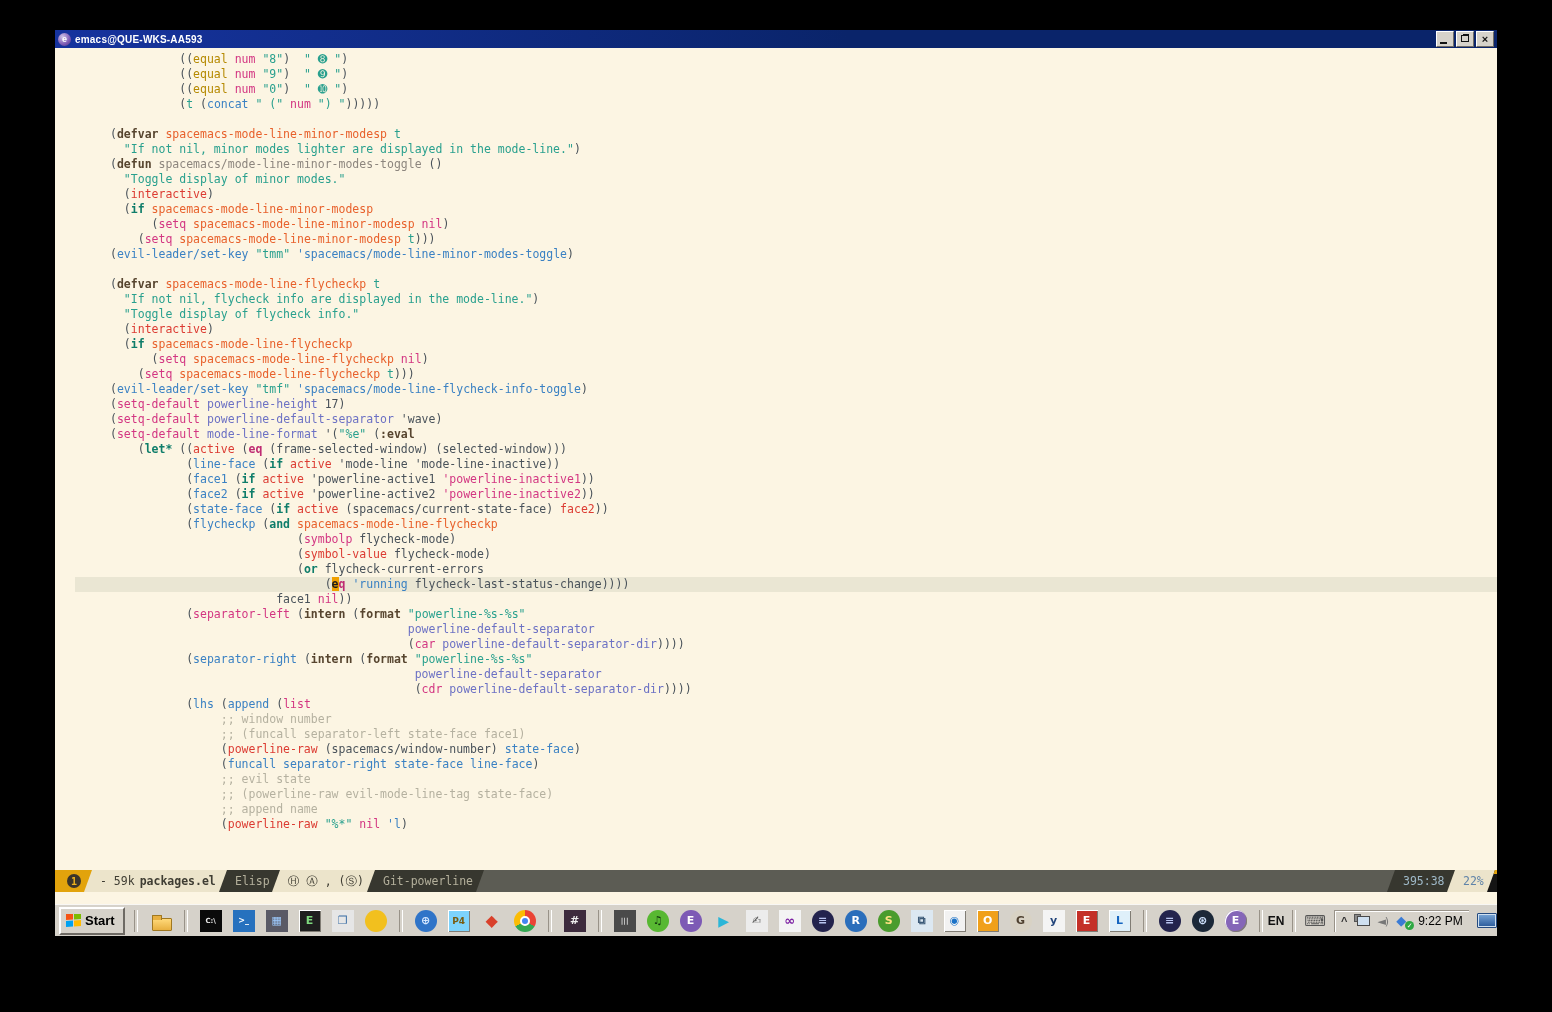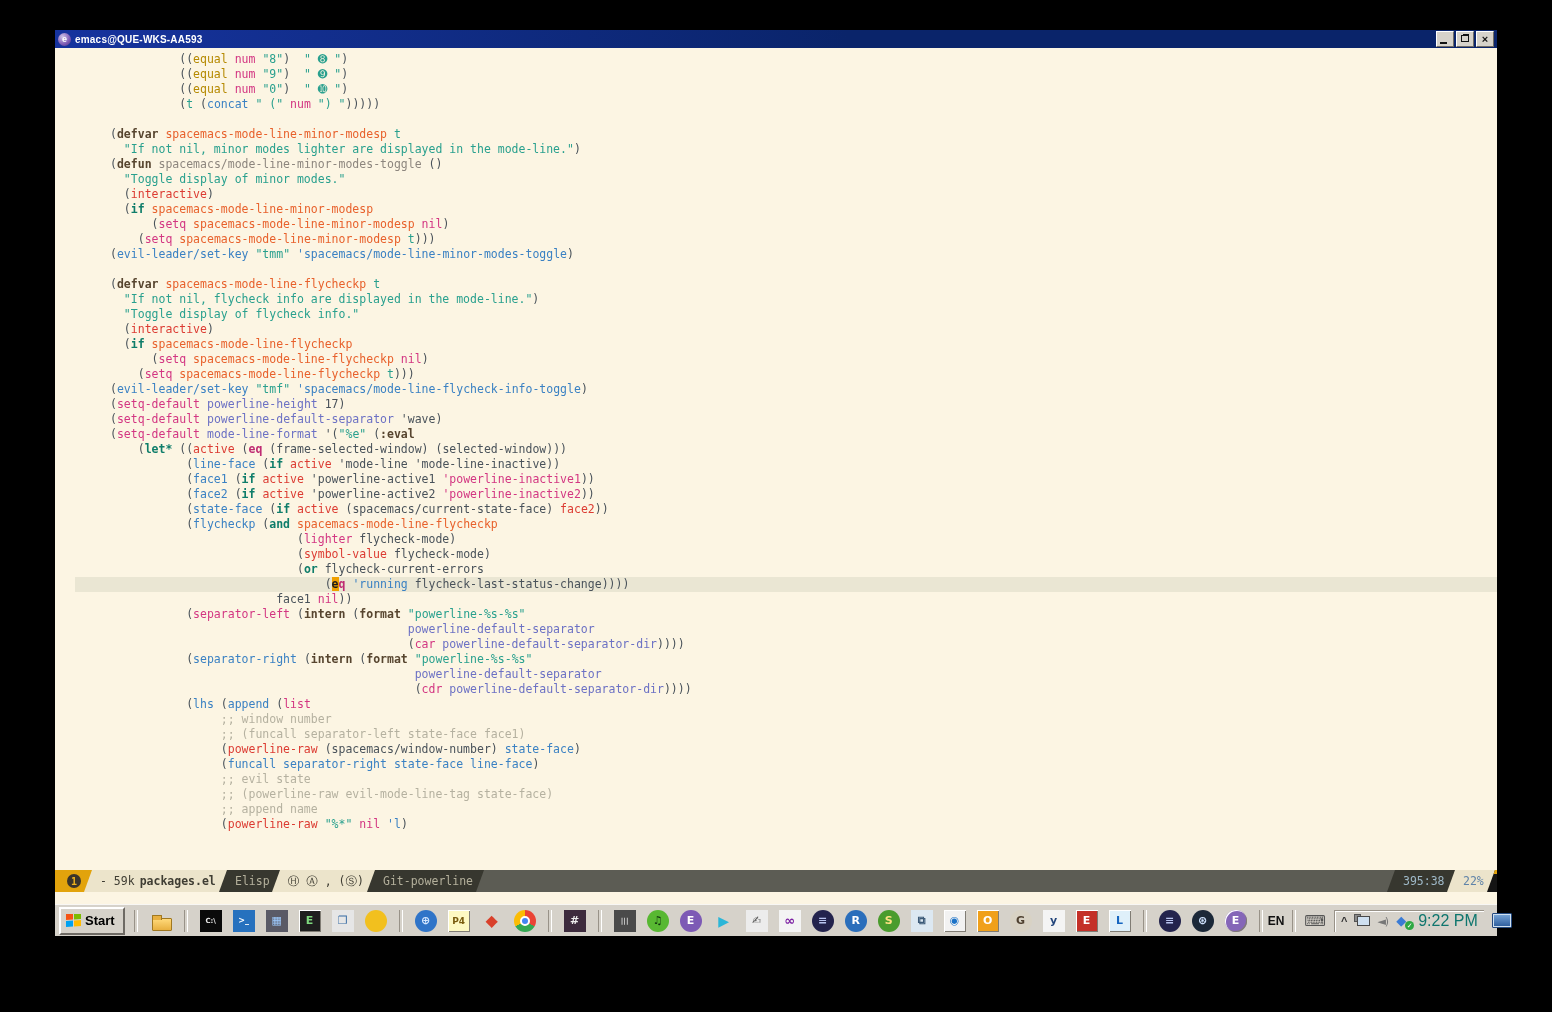--- a/index.html
+++ b/index.html
@@ -74,21 +74,21 @@
   .tray-kbd{font-size:15px;color:#555;font-family:"DejaVu Sans",sans-serif;}
   .tray-group{display:flex;align-items:center;gap:7px;border-left:1px solid #989288;border-top:1px solid #989288;box-shadow:inset 1px 1px 0 #fff;padding:2px 6px;height:22px;box-sizing:border-box;}
   .tray-chev{font-size:11px;font-weight:bold;color:#333;line-height:8px;}
   .net-icon{position:relative;width:16px;height:14px;}
   .net-icon .mon{position:absolute;left:3px;top:2px;width:11px;height:8px;border:1.5px solid #4a4a4a;background:#cfe0f0;}
   .net-icon .plug{position:absolute;left:0;top:0;width:5px;height:6px;background:#8a8a8a;border:1px solid #555;}
   .spk-icon{font-size:11px;color:#777;letter-spacing:-1px;font-family:"DejaVu Sans",sans-serif;}
   .dbx-icon{position:relative;width:16px;height:14px;}
   .dbx-icon .dia{position:absolute;left:1px;top:0;font-size:13px;color:#3a7bd5;line-height:14px;font-family:"DejaVu Sans",sans-serif;}
   .dbx-icon .chk{position:absolute;right:-3px;bottom:-2px;width:9px;height:9px;border-radius:50%;background:#2ea843;color:#fff;font-size:7px;line-height:9px;text-align:center;font-weight:bold;}
-  .tray-clock{font-size:16px;color:#0f766e;white-space:nowrap;}
+  .tray-clock{font-size:12px;color:#000000;white-space:nowrap;}
   .showdesk{width:18px;height:13px;background:linear-gradient(#7aa7d8,#2a5a9a);border:1px solid #244a80;border-radius:1px;box-shadow:inset 0 0 0 1px #cfe0f0;}
 </style>
 </head>
 <body>
 
 <div class="stage">
   <div class="screen">
 
     <div class="titlebar">
       <span class="app-icon">e</span>
@@ -133,21 +133,21 @@
         <div class="line"><span class="tk-d">(</span><span class="tk-bl">evil-leader/set-key</span><span class="tk-d"> </span><span class="tk-s">"tmf"</span><span class="tk-d"> </span><span class="tk-bl">'spacemacs/mode-line-flycheck-info-toggle</span><span class="tk-d">)</span></div>
         <div class="line"><span class="tk-d">(</span><span class="tk-pk">setq-default</span><span class="tk-d"> </span><span class="tk-pu">powerline-height</span><span class="tk-d"> 17)</span></div>
         <div class="line"><span class="tk-d">(</span><span class="tk-pk">setq-default</span><span class="tk-d"> </span><span class="tk-pu">powerline-default-separator</span><span class="tk-d"> 'wave)</span></div>
         <div class="line"><span class="tk-d">(</span><span class="tk-pk">setq-default</span><span class="tk-d"> </span><span class="tk-pu">mode-line-format</span><span class="tk-d"> '(</span><span class="tk-s">"%e"</span><span class="tk-d"> (</span><span class="tk-b2">:eval</span></div>
         <div class="line"><span class="tk-d">    (</span><span class="tk-kw">let*</span><span class="tk-d"> ((</span><span class="tk-rd">active</span><span class="tk-d"> (</span><span class="tk-eq">eq</span><span class="tk-d"> (frame-selected-window) (selected-window)))</span></div>
         <div class="line"><span class="tk-d">           (</span><span class="tk-bl">line-face</span><span class="tk-d"> (</span><span class="tk-kw">if</span><span class="tk-d"> </span><span class="tk-rd">active</span><span class="tk-d"> 'mode-line 'mode-line-inactive))</span></div>
         <div class="line"><span class="tk-d">           (</span><span class="tk-bl">face1</span><span class="tk-d"> (</span><span class="tk-kw">if</span><span class="tk-d"> </span><span class="tk-rd">active</span><span class="tk-d"> 'powerline-active1 </span><span class="tk-pk">'powerline-inactive1</span><span class="tk-d">))</span></div>
         <div class="line"><span class="tk-d">           (</span><span class="tk-bl">face2</span><span class="tk-d"> (</span><span class="tk-kw">if</span><span class="tk-d"> </span><span class="tk-rd">active</span><span class="tk-d"> 'powerline-active2 </span><span class="tk-pk">'powerline-inactive2</span><span class="tk-d">))</span></div>
         <div class="line"><span class="tk-d">           (</span><span class="tk-bl">state-face</span><span class="tk-d"> (</span><span class="tk-kw">if</span><span class="tk-d"> </span><span class="tk-rd">active</span><span class="tk-d"> (spacemacs/current-state-face) </span><span class="tk-rd">face2</span><span class="tk-d">))</span></div>
         <div class="line"><span class="tk-d">           (</span><span class="tk-bl">flycheckp</span><span class="tk-d"> (</span><span class="tk-kw">and</span><span class="tk-d"> </span><span class="tk-v">spacemacs-mode-line-flycheckp</span></div>
-        <div class="line"><span class="tk-d">                           (</span><span class="tk-pk">lighter</span><span class="tk-d"> flycheck-mode)</span></div>
+        <div class="line"><span class="tk-d">                           (</span><span class="tk-pk">symbolp</span><span class="tk-d"> flycheck-mode)</span></div>
         <div class="line"><span class="tk-d">                           (</span><span class="tk-rd">symbol-value</span><span class="tk-d"> flycheck-mode)</span></div>
         <div class="line"><span class="tk-d">                           (</span><span class="tk-kw">or</span><span class="tk-d"> flycheck-current-errors</span></div>
         <div class="line hl"><span class="tk-d">                               (</span><span class="tk-cur">e</span><span class="tk-eq">q</span><span class="tk-d"> </span><span class="tk-bl">'running</span><span class="tk-d"> flycheck-last-status-change))))</span></div>
         <div class="line"><span class="tk-d">                        face1 </span><span class="tk-pk">nil</span><span class="tk-d">))</span></div>
         <div class="line"><span class="tk-d">           (</span><span class="tk-pk">separator-left</span><span class="tk-d"> (</span><span class="tk-b2">intern</span><span class="tk-d"> (</span><span class="tk-b2">format</span><span class="tk-d"> </span><span class="tk-s">"powerline-%s-%s"</span></div>
         <div class="line"><span class="tk-d">                                           </span><span class="tk-pu">powerline-default-separator</span></div>
         <div class="line"><span class="tk-d">                                           (</span><span class="tk-pk">car</span><span class="tk-d"> </span><span class="tk-pu">powerline-default-separator-dir</span><span class="tk-d">))))</span></div>
         <div class="line"><span class="tk-d">           (</span><span class="tk-bl">separator-right</span><span class="tk-d"> (</span><span class="tk-b2">intern</span><span class="tk-d"> (</span><span class="tk-b2">format</span><span class="tk-d"> </span><span class="tk-s">"powerline-%s-%s"</span></div>
         <div class="line"><span class="tk-d">                                            </span><span class="tk-pu">powerline-default-separator</span></div>
         <div class="line"><span class="tk-d">                                            (</span><span class="tk-pk">cdr</span><span class="tk-d"> </span><span class="tk-pu">powerline-default-separator-dir</span><span class="tk-d">))))</span></div>
@@ -210,21 +210,21 @@
           <span class="ql folder"></span>
           <span class="ql-sep"></span>
           <span class="ql" style="background: rgb(10, 10, 10); color: rgb(232, 232, 232); font-size: 7px;">C:\</span>
           <span class="ql" style="background: rgb(38, 113, 190); color: rgb(255, 255, 255); font-size: 8px;">&gt;_</span>
           <span class="ql" style="background: rgb(90, 90, 102); color: rgb(158, 203, 255);">▦</span>
           <span class="ql raised" style="background: rgb(30, 30, 30); color: rgb(126, 216, 126);">E</span>
           <span class="ql" style="background: rgb(230, 230, 230); color: rgb(58, 110, 165);">❐</span>
           <span class="ql ci" style="background: rgb(242, 192, 30); color: rgb(201, 133, 0);"></span>
           <span class="ql-sep"></span>
           <span class="ql ci" style="background: rgb(47, 116, 200); color: rgb(214, 232, 255);">⊕</span>
-          <span class="ql raised" style="background: #fef9c3; color: rgb(122, 92, 16); font-size: 9px;">P4</span>
+          <span class="ql raised" style="background: #7dd3fc; color: rgb(122, 92, 16); font-size: 9px;">P4</span>
           <span class="ql" style="background: transparent; color: rgb(217, 64, 42); font-size: 16px;">◆</span>
           <span class="ql chrome"></span>
           <span class="ql-sep"></span>
           <span class="ql" style="background: rgb(61, 43, 61); color: rgb(239, 239, 239);">#</span>
           <span class="ql-sep"></span>
           <span class="ql" style="background: rgb(74, 74, 74); color: rgb(221, 221, 221); font-size: 7px;">|||</span>
           <span class="ql ci" style="background: rgb(88, 184, 50); color: rgb(16, 50, 14);">♫</span>
           <span class="ql ci" style="background: rgb(125, 90, 181); color: rgb(255, 255, 255);">E</span>
           <span class="ql" style="background: transparent; color: rgb(43, 182, 216); font-size: 14px;">▶</span>
           <span class="ql" style="background: rgb(236, 236, 236); color: rgb(85, 85, 85);">✍</span>

